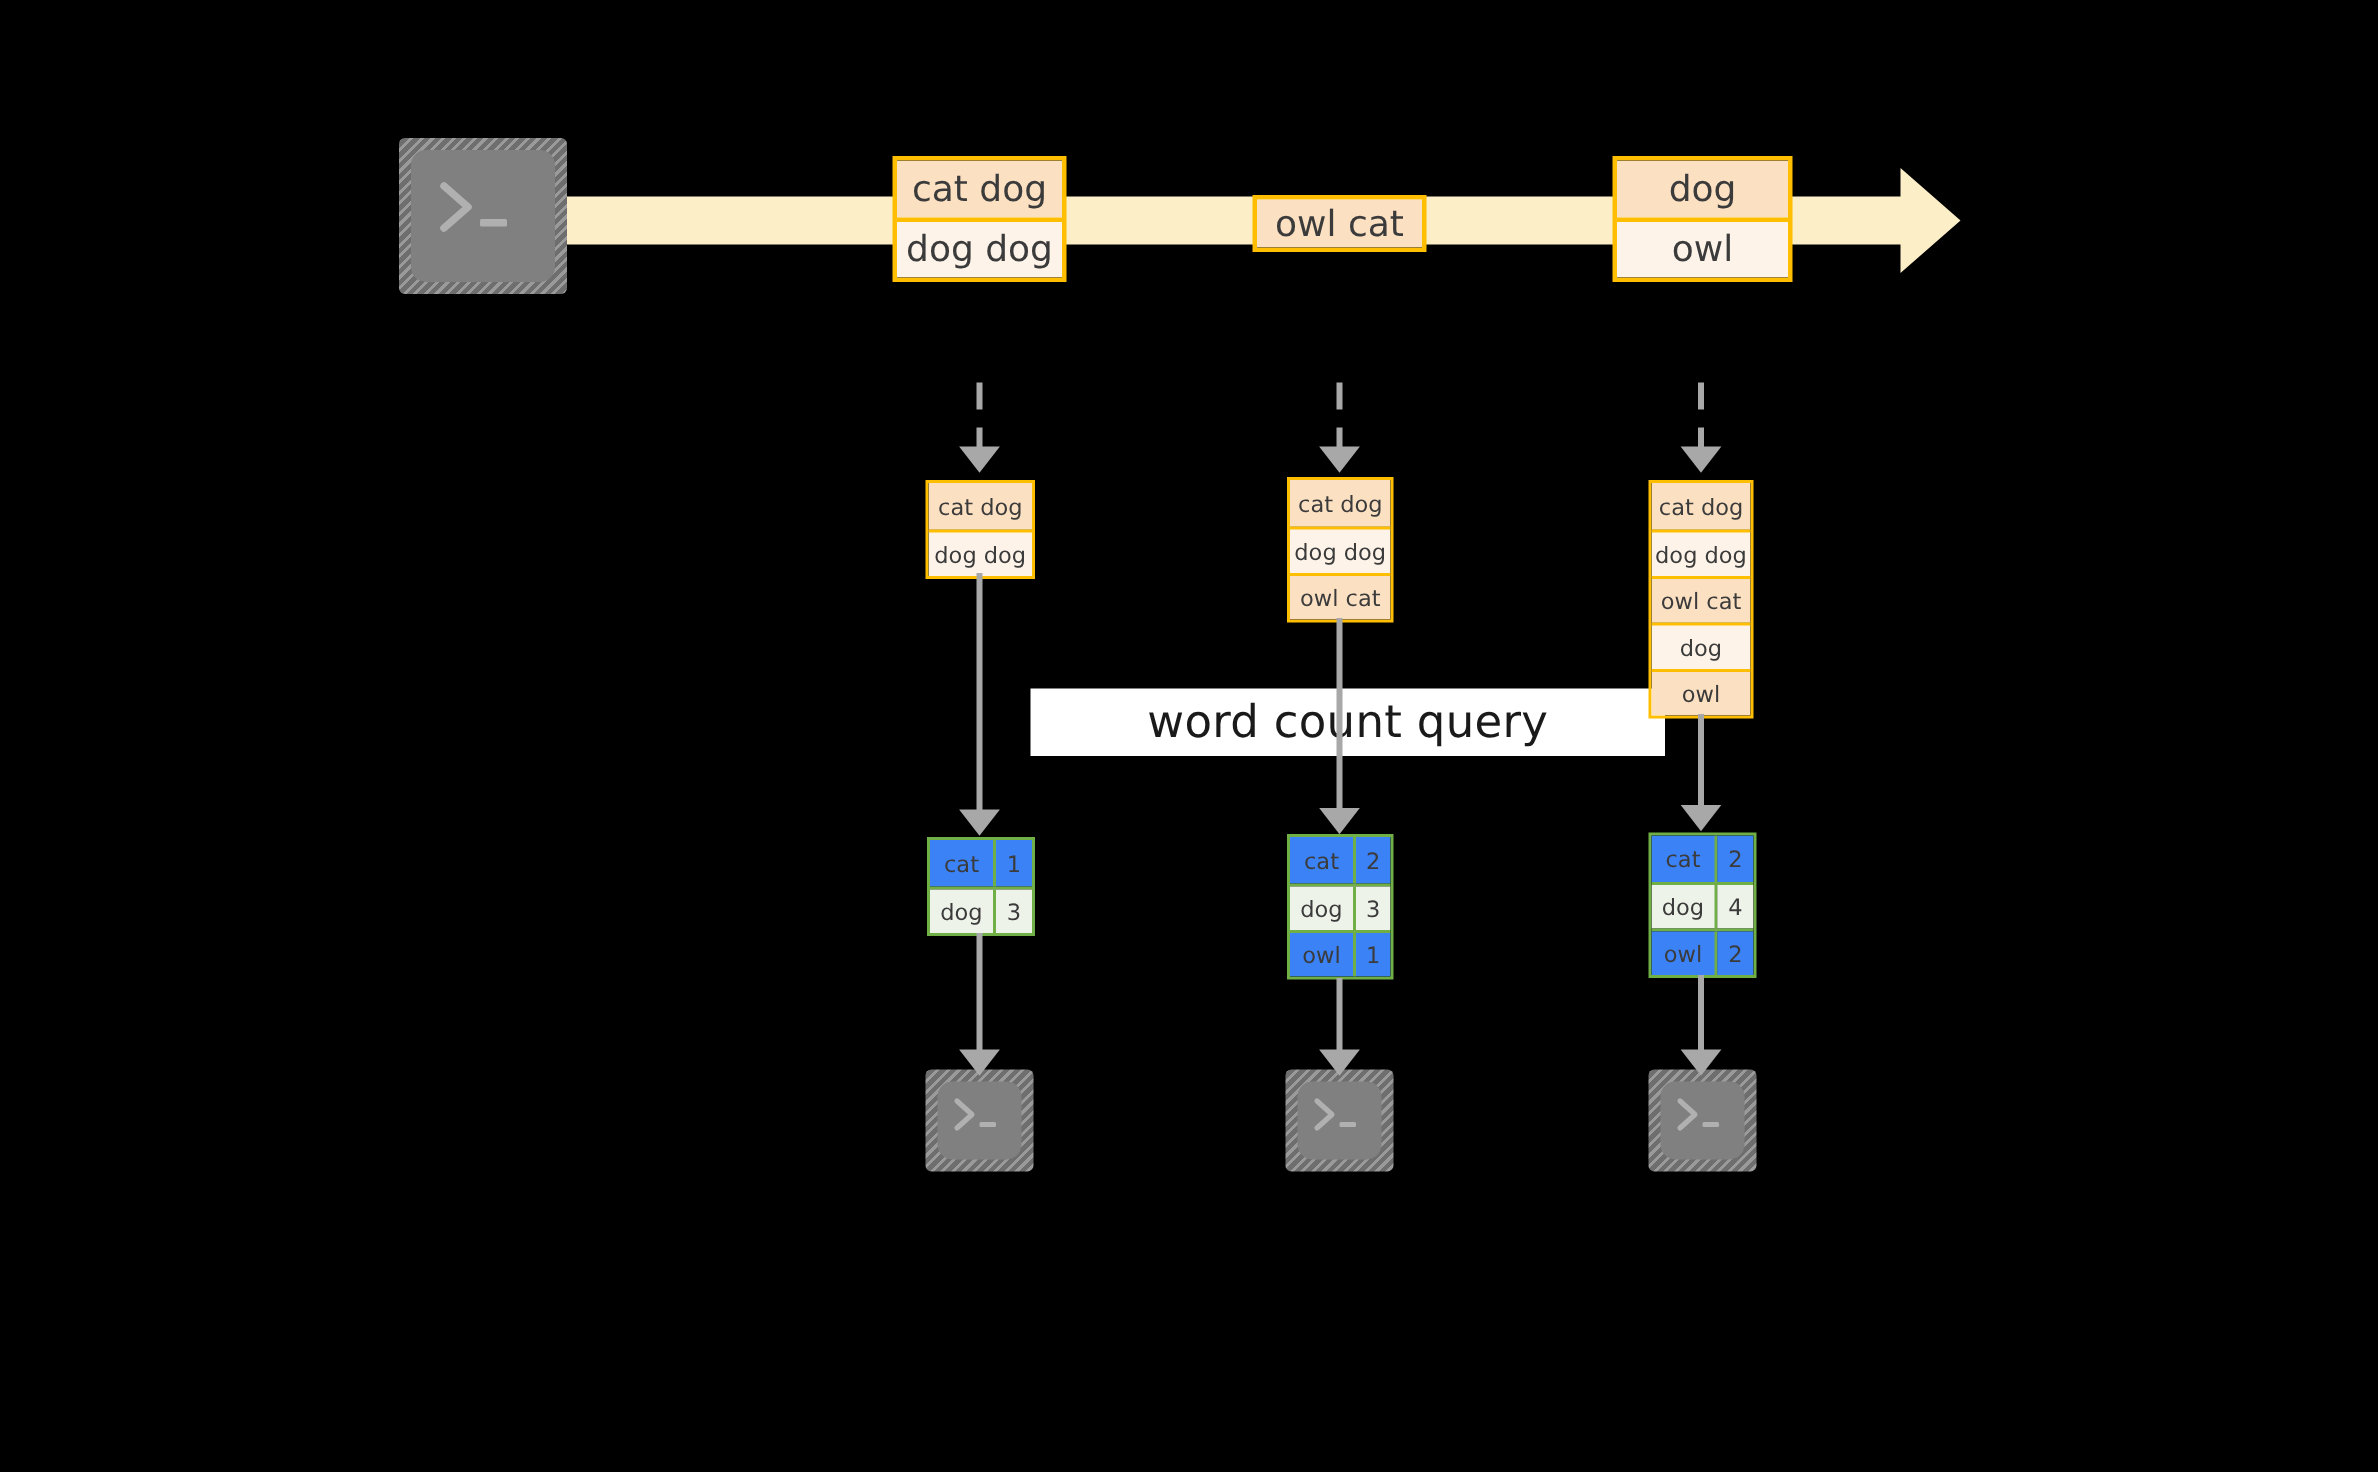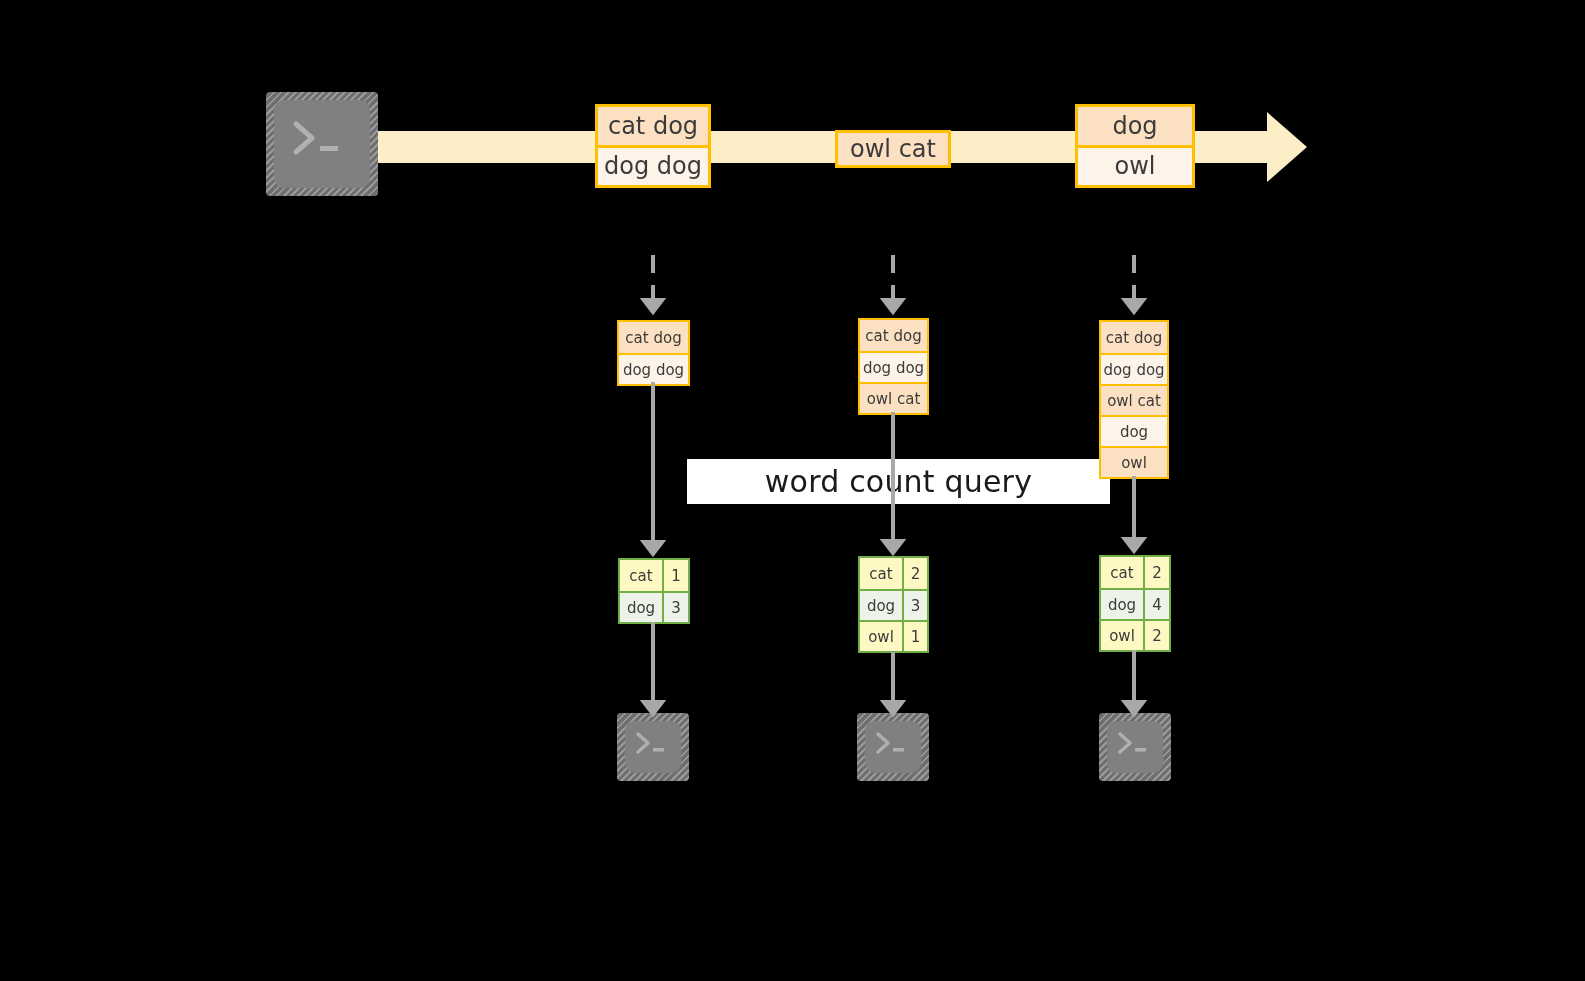--- a/index.html
+++ b/index.html
@@ -99,21 +99,21 @@
     flex-direction: column;
     overflow: hidden;
   }
   .res-table .row {
     height: 31px;
     display: flex;
     align-items: stretch;
   }
   .res-table .row.sep { border-top: 2px solid #6FAF46; }
   .res-table .row.shade-a .k,
-  .res-table .row.shade-a .v { background: #fef9c3; }
+  .res-table .row.shade-a .v { background: #3b82f6; }
   .res-table .row.shade-b .k,
   .res-table .row.shade-b .v { background: #EEF3E9; }
   .res-table .k {
     flex: 0 0 44px;
     display: flex; align-items: center; justify-content: center;
     font-size: 15px; color: #3b3b3b;
     border-right: 2px solid #6FAF46;
   }
   .res-table .v {
     flex: 1 1 auto;

